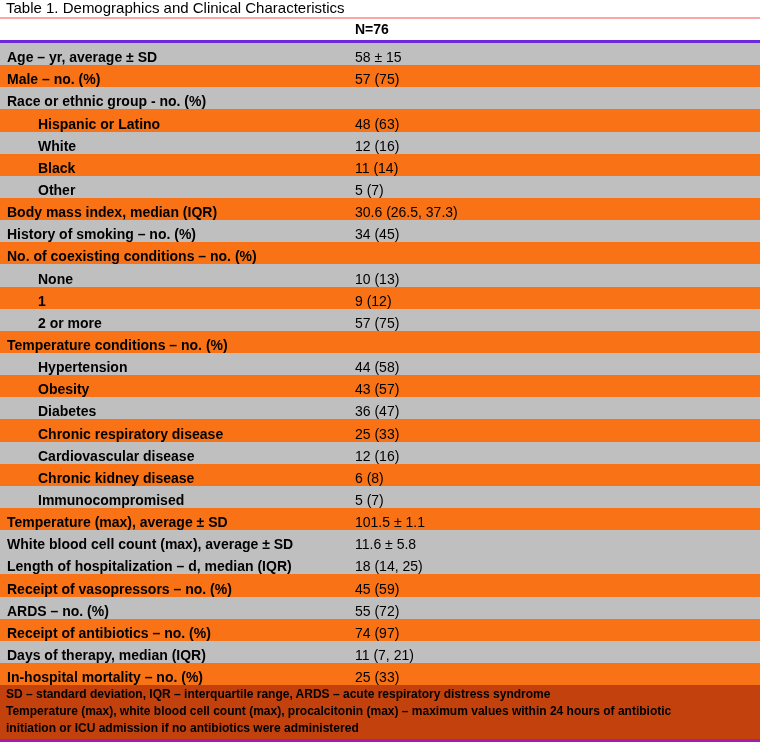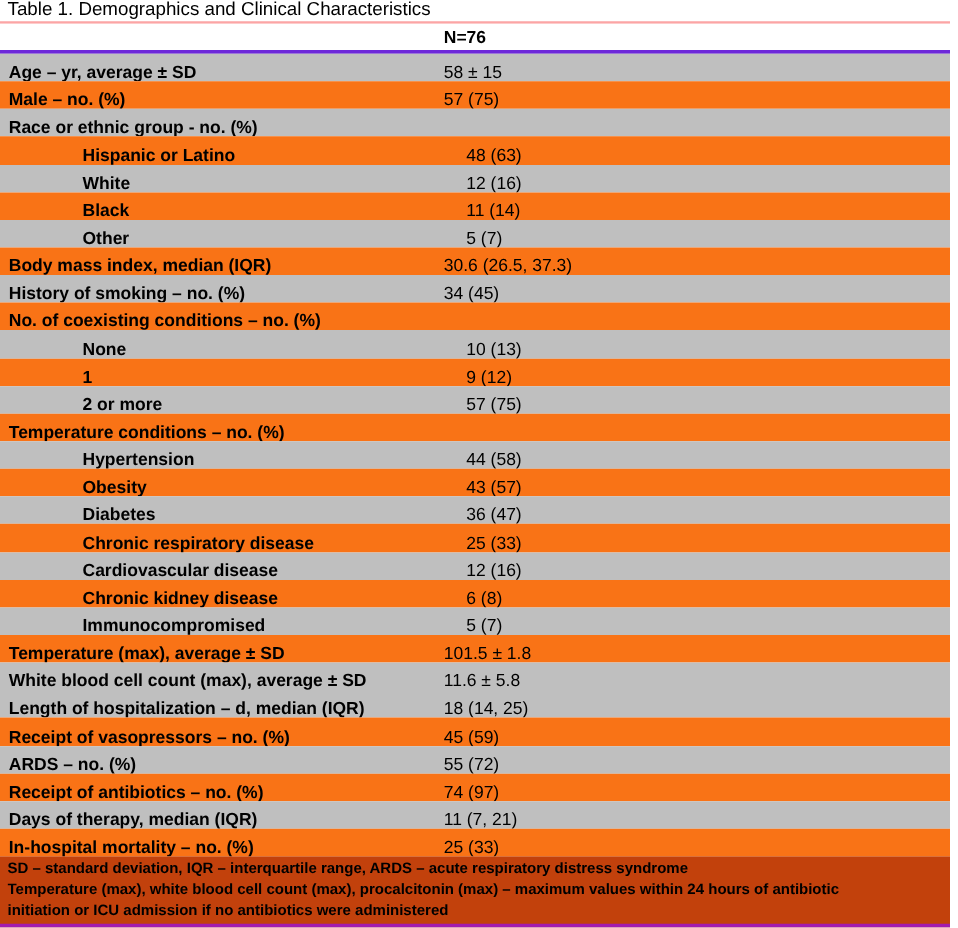--- a/index.html
+++ b/index.html
@@ -59,21 +59,21 @@
   .cell {
     white-space: nowrap;
     font-size: 14px;
   }
   .cell.label {
     flex: 0 0 355px;
     box-sizing: border-box;
     padding-left: 7px;
     font-weight: 700;
   }
-  .cell.label.indent { padding-left: 48px; margin-left: 18px; }
+  .cell.label.indent { padding-left: 38px; }
   .cell.value {
     flex: 1;
     font-weight: 400;
   }
   .footnotes {
     height: 53px;
     background: #c2410c;
     border-bottom: 7px solid #a21caf;
     padding: 1px 6px 0 6px;
     box-sizing: content-box;
@@ -179,21 +179,21 @@
         <div class="row plain">
           <div class="cell label indent">Chronic kidney disease</div>
           <div class="cell value">6 (8)</div>
         </div>
         <div class="row shaded">
           <div class="cell label indent">Immunocompromised</div>
           <div class="cell value">5 (7)</div>
         </div>
         <div class="row plain">
           <div class="cell label">Temperature (max), average ± SD</div>
-          <div class="cell value">101.5 ± 1.8</div>
+          <div class="cell value">101.5 ± 1.1</div>
         </div>
         <div class="row shaded">
           <div class="cell label">White blood cell count (max), average ± SD</div>
           <div class="cell value">11.6 ± 5.8</div>
         </div>
         <div class="row shaded">
           <div class="cell label">Length of hospitalization – d, median (IQR)</div>
           <div class="cell value">18 (14, 25)</div>
         </div>
         <div class="row plain">

